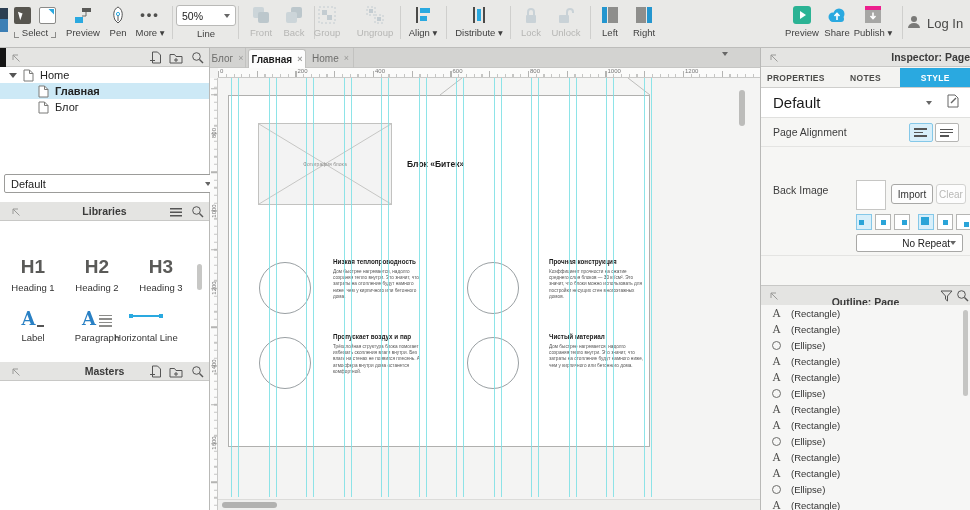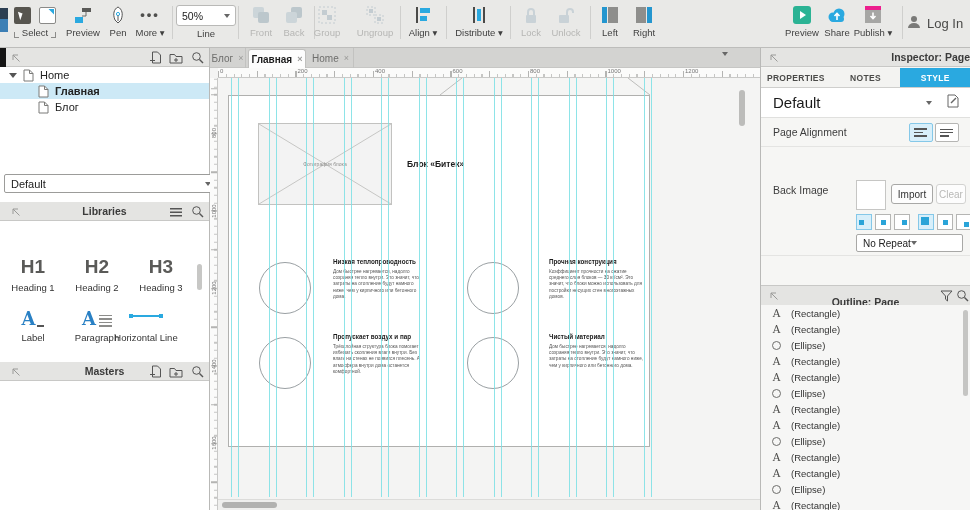--- a/index.html
+++ b/index.html
@@ -117,21 +117,21 @@
       display:flex;align-items:center;justify-content:space-between;padding:0 4px;box-sizing:border-box;}
   .swatch{width:12px;height:12px;background:#fff;border:1px solid #8f8f8d;box-sizing:border-box;}
   .bi-preview{position:absolute;left:95px;top:130px;width:30px;height:30px;background:#fff;border:1px solid #c6c6c4;box-sizing:border-box;}
   .btn{position:absolute;height:20px;border:1px solid #a8a8a6;border-radius:3px;background:#fdfdfd;font-size:10px;color:#333;
       display:flex;align-items:center;justify-content:center;box-sizing:border-box;}
   .btn.dis{border-color:#d2d2d0;color:#b8b8b6;}
   .tgl{position:absolute;top:164px;width:16px;height:16px;border:1px solid #b5b5b3;background:#fff;box-sizing:border-box;}
   .tgl.active{background:#d8effa;border-color:#85c8e8;}
   .tgl i{position:absolute;background:#2aa4d8;}
   .repeat-select{position:absolute;left:95px;top:186px;width:107px;height:18px;background:#fff;border:1px solid #a8a8a6;border-radius:2px;
-      display:flex;align-items:center;justify-content:flex-start;padding:0 6px;font-size:10px;color:#222;box-sizing:border-box;}
+      display:flex;align-items:center;justify-content:flex-end;padding:0 6px;font-size:10px;color:#222;box-sizing:border-box;}
   .sk-input{position:absolute;left:95px;top:210px;width:32px;height:20px;background:#fff;border:1px solid #a8a8a6;box-sizing:border-box;
       font-size:10px;color:#222;display:flex;align-items:center;padding-left:5px;}
   .sk-track{position:absolute;left:134px;top:219px;width:68px;height:1px;background:#b5b5b3;}
   .sk-thumb{position:absolute;left:134px;top:211px;}
   .sk-ticks{position:absolute;left:140px;top:225px;width:60px;height:3px;
       background:repeating-linear-gradient(to right,#c4c4c2 0,#c4c4c2 1px,transparent 1px,transparent 6px);}
   .outline-hdr{position:absolute;left:0;top:237px;width:209px;height:34px;background:#e4e4e2;border-top:1px solid #c8c8c6;border-bottom:1px solid #c8c8c6;
       display:flex;align-items:center;font-size:10.5px;font-weight:bold;color:#3a3a3a;box-sizing:border-box;}
   #outline-list{position:absolute;left:0;top:257px;width:209px;height:205px;overflow:hidden;background:#f6f6f5;}
   .ol-row{height:16px;display:flex;align-items:center;padding-left:8px;}

